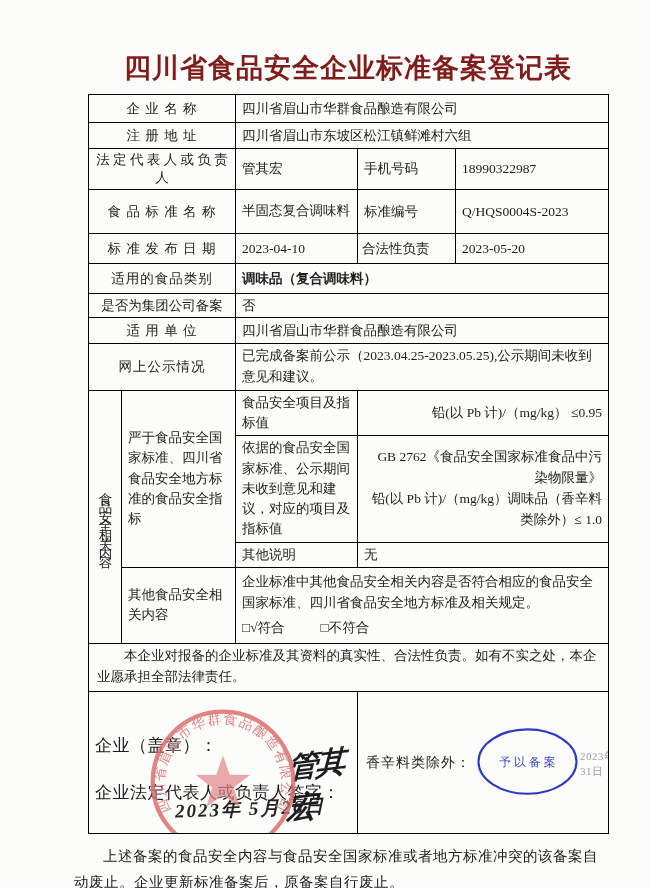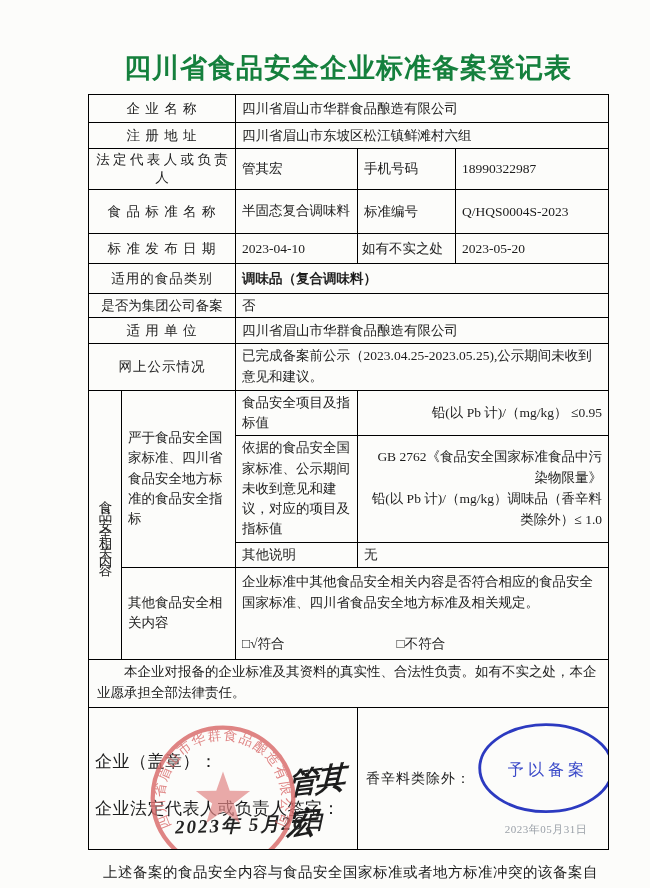--- a/index.html
+++ b/index.html
@@ -8,21 +8,21 @@
     background:#fcfcfa;
     font-family:"Liberation Serif","DejaVu Serif",serif;
     color:#1c1c1c;
     position:relative;
     overflow:hidden;
   }
   .page-title{
     width:520px;margin:50px 0 8px 88px;
     text-align:center;
     font-size:27px;font-weight:bold;letter-spacing:1px;
-    color:#15803d;
+    color:#7f1d1d;
   }
   table.reg{
     border-collapse:collapse;
     margin-left:88px;
     width:520px;
     table-layout:fixed;
   }
   table.reg td{
     border:1px solid #000000;
     font-size:13.5px;
@@ -39,21 +39,21 @@
     padding:6px 0;
   }
   .vtext{
     writing-mode:vertical-lr;
     text-orientation:upright;
     letter-spacing:9px;
     margin:0 auto;
     font-size:13.5px;
   }
   td.sublbl{text-align:left;padding:4px 6px;line-height:1.5;}
-  .chk-line{display:flex;gap:112px;margin-top:20px;}
+  .chk-line{display:flex;gap:36px;margin-top:4px;}
   .statement-cell{line-height:1.55;font-size:14px;padding:3px 8px !important;font-family:Liberation Mono, monospace;}
   .indent{text-indent:2em;display:block;}
   
   td.sign-left{position:relative;vertical-align:top;padding:14px 8px 8px 10px;}
   .sign-line{font-size:17px;margin-top:10px;letter-spacing:.5px;}
   .sign-line.first{margin-top:12px;}
   .signature{
     position:absolute;left:198px;top:52px;
     font-size:30px;font-weight:bold;
     transform:rotate(-7deg) skewX(-9deg);
@@ -67,21 +67,21 @@
     letter-spacing:2px;color:#222;
   }
   .red-seal{
     position:absolute;left:58px;top:14px;
     width:152px;height:152px;
     opacity:.82;pointer-events:none;
   }
   td.sign-right{vertical-align:middle;}
   .reg-right-wrap{display:flex;align-items:center;gap:4px;padding-left:2px;}
   .reg-label{font-size:14px;letter-spacing:1px;white-space:nowrap;}
-  .stamp-stack{display:flex;flex-direction:column;align-items:center;}
+  .stamp-stack{display:flex;flex-direction:row;align-items:center;}
   .blue-stamp{width:142px;height:100px;}
   .reg-date{font-size:11px;color:#9aa0a8;margin-top:2px;letter-spacing:.5px;}
   .footer-note{
     width:532px;margin:10px 0 0 74px;
     font-size:14.5px;line-height:1.75;letter-spacing:.5px;
   }
 </style>
 </head>
 <body>
 
@@ -117,21 +117,21 @@
   <tr style="height:44px">
     <td class="lbl" colspan="2">食 品 标 准 名 称</td>
     <td class="val two-line">半固态复合调味料</td>
     <td class="val">标准编号</td>
     <td class="val">Q/HQS0004S-2023</td>
   </tr>
 
   <tr style="height:30px">
     <td class="lbl" colspan="2">标 准 发 布 日 期</td>
     <td class="val">2023-04-10</td>
-    <td class="val" style="padding-left:4px">如有不实之处</td>
+    <td class="val" style="padding-left:4px">合法性负责</td>
     <td class="val">2023-05-20</td>
   </tr>
 
   <tr style="height:30px">
     <td class="lbl" colspan="2">适用的食品类别</td>
     <td class="val" colspan="3" style="font-weight:bold">调味品（复合调味料）</td>
   </tr>
 
   <tr style="height:24px">
     <td class="lbl" colspan="2" style="letter-spacing:0">是否为集团公司备案</td>

